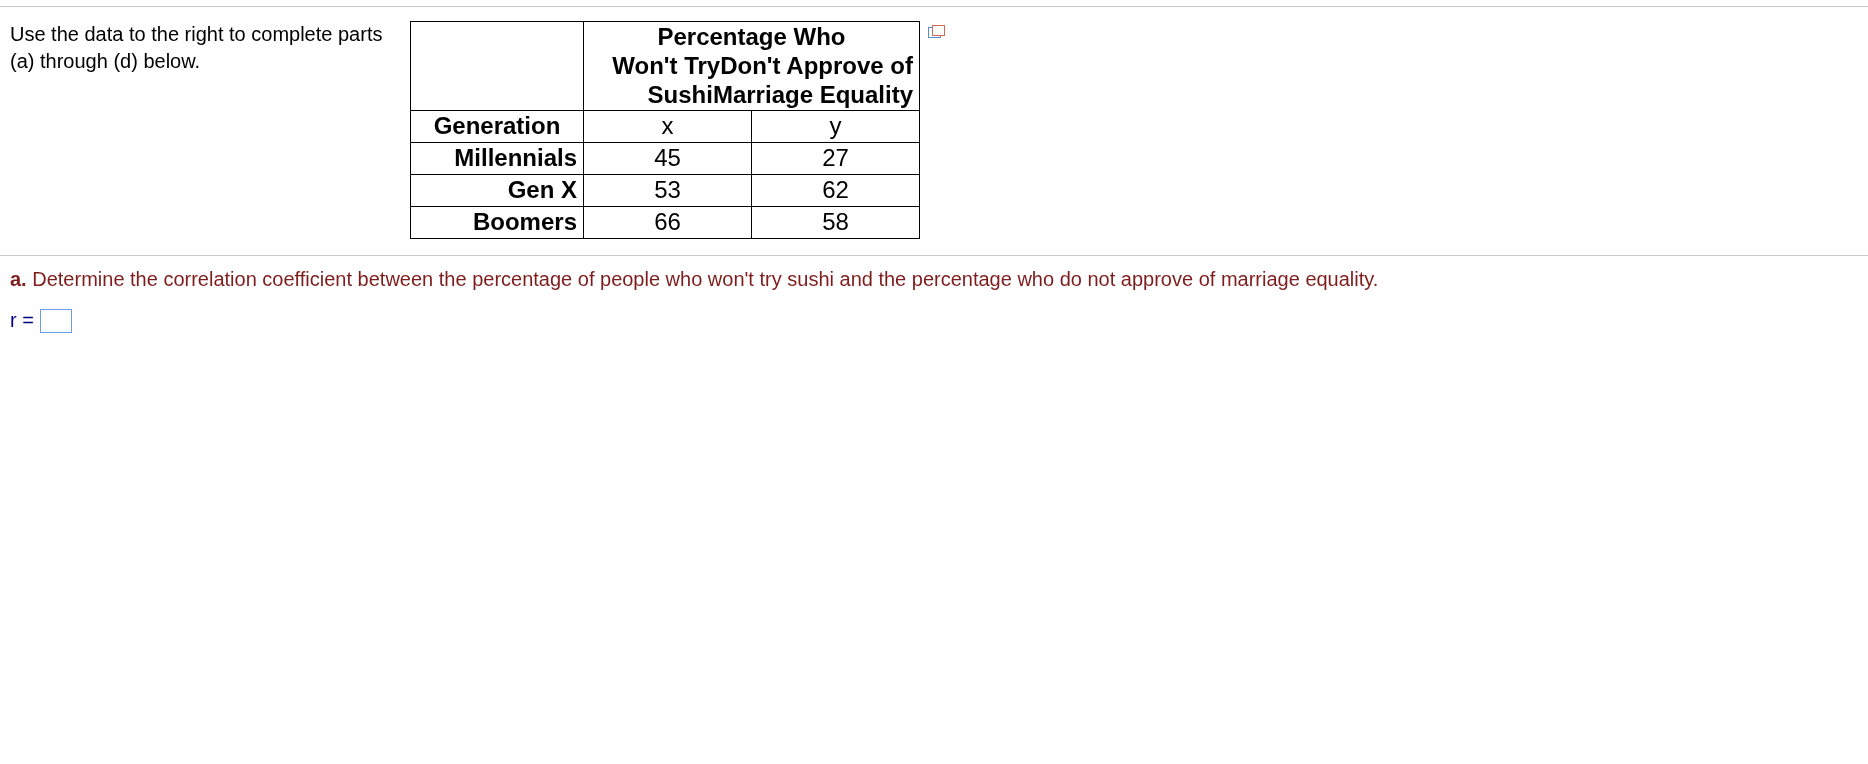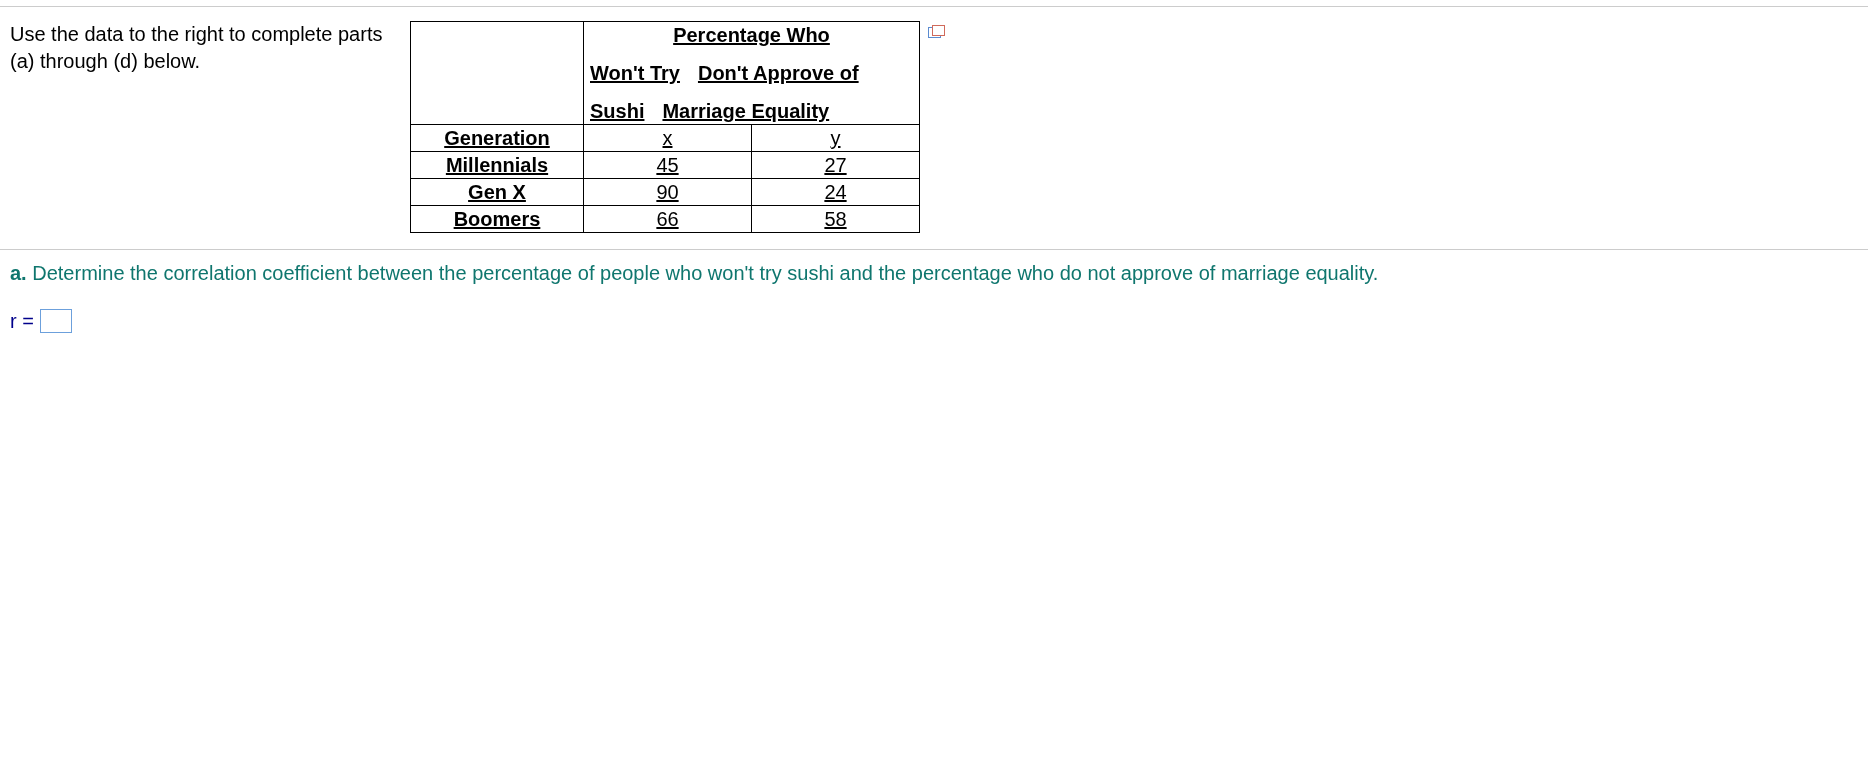--- a/index.html
+++ b/index.html
@@ -23,32 +23,31 @@
   .instructions {
     width: 380px;
     padding-right: 20px;
     line-height: 1.35;
   }
   .table-wrap {
     position: relative;
   }
   table.data-table {
     border-collapse: collapse;
-    font-size: 20px;
-    text-decoration: underline;
+    font-size: 24px;
   }
   table.data-table th,
   table.data-table td {
     border: 1px solid #000;
     padding: 1px 6px;
     line-height: 1.2;
     vertical-align: middle;
   }
   table.data-table .gen-col {
-    text-align: center;
+    text-align: right;
     font-weight: bold;
     width: 160px;
   }
   table.data-table .num-col {
     text-align: center;
     width: 155px;
     font-weight: normal;
   }
   table.data-table thead th {
     font-weight: bold;
@@ -57,23 +56,21 @@
   table.data-table thead .blank {
     border: 1px solid #000;
   }
   .percent-header {
     text-align: center;
     font-weight: bold;
     line-height: 1.2;
   }
   .percent-header .line {
     display: flex;
-    justify-content: flex-start;
-    gap: 18px;
-    margin-top: 14px;
+    justify-content: flex-end;
   }
   .percent-header .line span {
     white-space: nowrap;
   }
   .xy-row td, .xy-row th {
     font-weight: bold;
     text-align: center;
   }
   .popup-icon {
     position: absolute;
@@ -88,22 +85,22 @@
   }
   .divider {
     border: none;
     border-top: 1px solid #ccc;
     margin: 6px 0 12px 0;
   }
   .question {
     padding: 0 10px;
   }
   .q-line {
-    color: #0f766e;
-    margin-bottom: 24px;
+    color: #7f1d1d;
+    margin-bottom: 18px;
   }
   .q-line .part-label {
     font-weight: bold;
   }
   .answer-line {
     color: #00008b;
     display: flex;
     align-items: center;
     gap: 6px;
     margin-bottom: 2px;
@@ -159,22 +156,22 @@
         </tr>
       </thead>
       <tbody>
         <tr>
           <td class="gen-col">Millennials</td>
           <td class="num-col">45</td>
           <td class="num-col">27</td>
         </tr>
         <tr>
           <td class="gen-col">Gen X</td>
-          <td class="num-col">90</td>
-          <td class="num-col">24</td>
+          <td class="num-col">53</td>
+          <td class="num-col">62</td>
         </tr>
         <tr>
           <td class="gen-col">Boomers</td>
           <td class="num-col">66</td>
           <td class="num-col">58</td>
         </tr>
       </tbody>
     </table>
   </div>
 </div>

